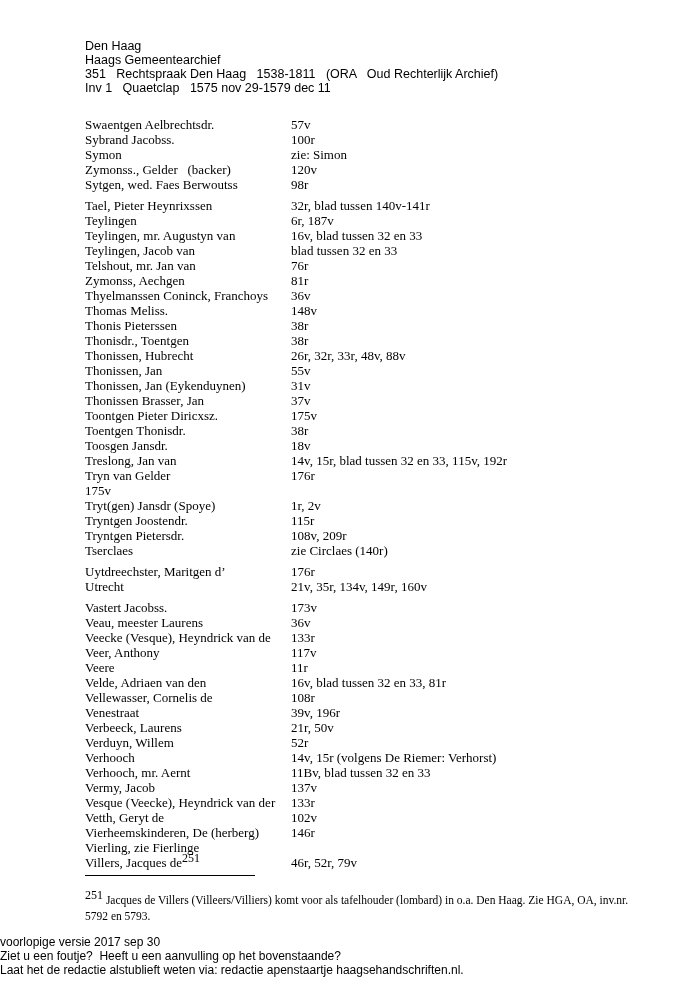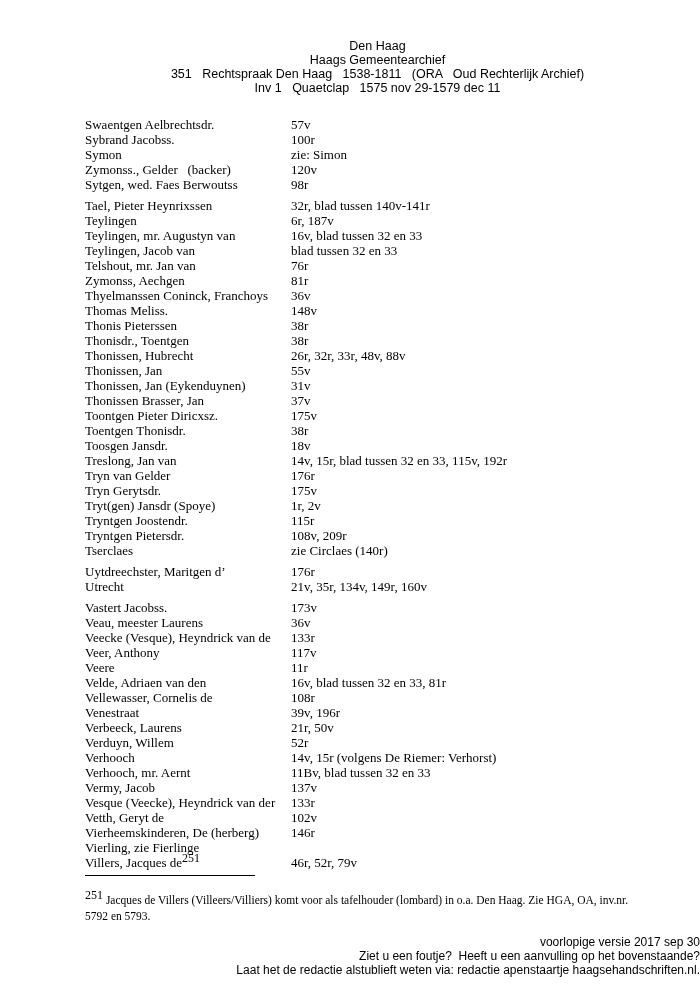--- a/index.html
+++ b/index.html
@@ -16,21 +16,20 @@
   }
   .page {
     padding: 39px 30px 0 85px;
     box-sizing: border-box;
     width: 700px;
   }
   .doc-header {
     font-family: "Liberation Sans", sans-serif;
     font-size: 12.5px;
     line-height: 14px;
-    text-align: center;
   }
   .doc-header div {
     white-space: pre;
   }
   .index {
     margin-top: 22px;
     font-family: Liberation Serif, serif;
     font-size: 13px;
     line-height: 15px;
   }
@@ -66,21 +65,21 @@
     font-family: Liberation Serif, serif;
     font-size: 11.5px;
     line-height: 16px;
     width: 548px;
   }
   .doc-footer {
     position: absolute;
     left: 0;
     bottom: 13px;
     width: 700px;
-    text-align: right;
+    text-align: left;
     font-family: "Liberation Sans", sans-serif;
     font-size: 12px;
     line-height: 14px;
   }
   .doc-footer div {
     white-space: pre;
   }
 </style>
 </head>
 <body>
@@ -188,21 +187,20 @@
         </div>
         <div class="row">
           <span class="name">Treslong, Jan van</span>
           <span class="refs">14v, 15r, blad tussen 32 en 33, 115v, 192r</span>
         </div>
         <div class="row">
           <span class="name">Tryn van Gelder</span>
           <span class="refs">176r</span>
         </div>
         <div class="row">
-          <span class="name">Tryn Gerytsdr.</span>
           <span class="refs">175v</span>
         </div>
         <div class="row">
           <span class="name">Tryt(gen) Jansdr (Spoye)</span>
           <span class="refs">1r, 2v</span>
         </div>
         <div class="row">
           <span class="name">Tryntgen Joostendr.</span>
           <span class="refs">115r</span>
         </div>

